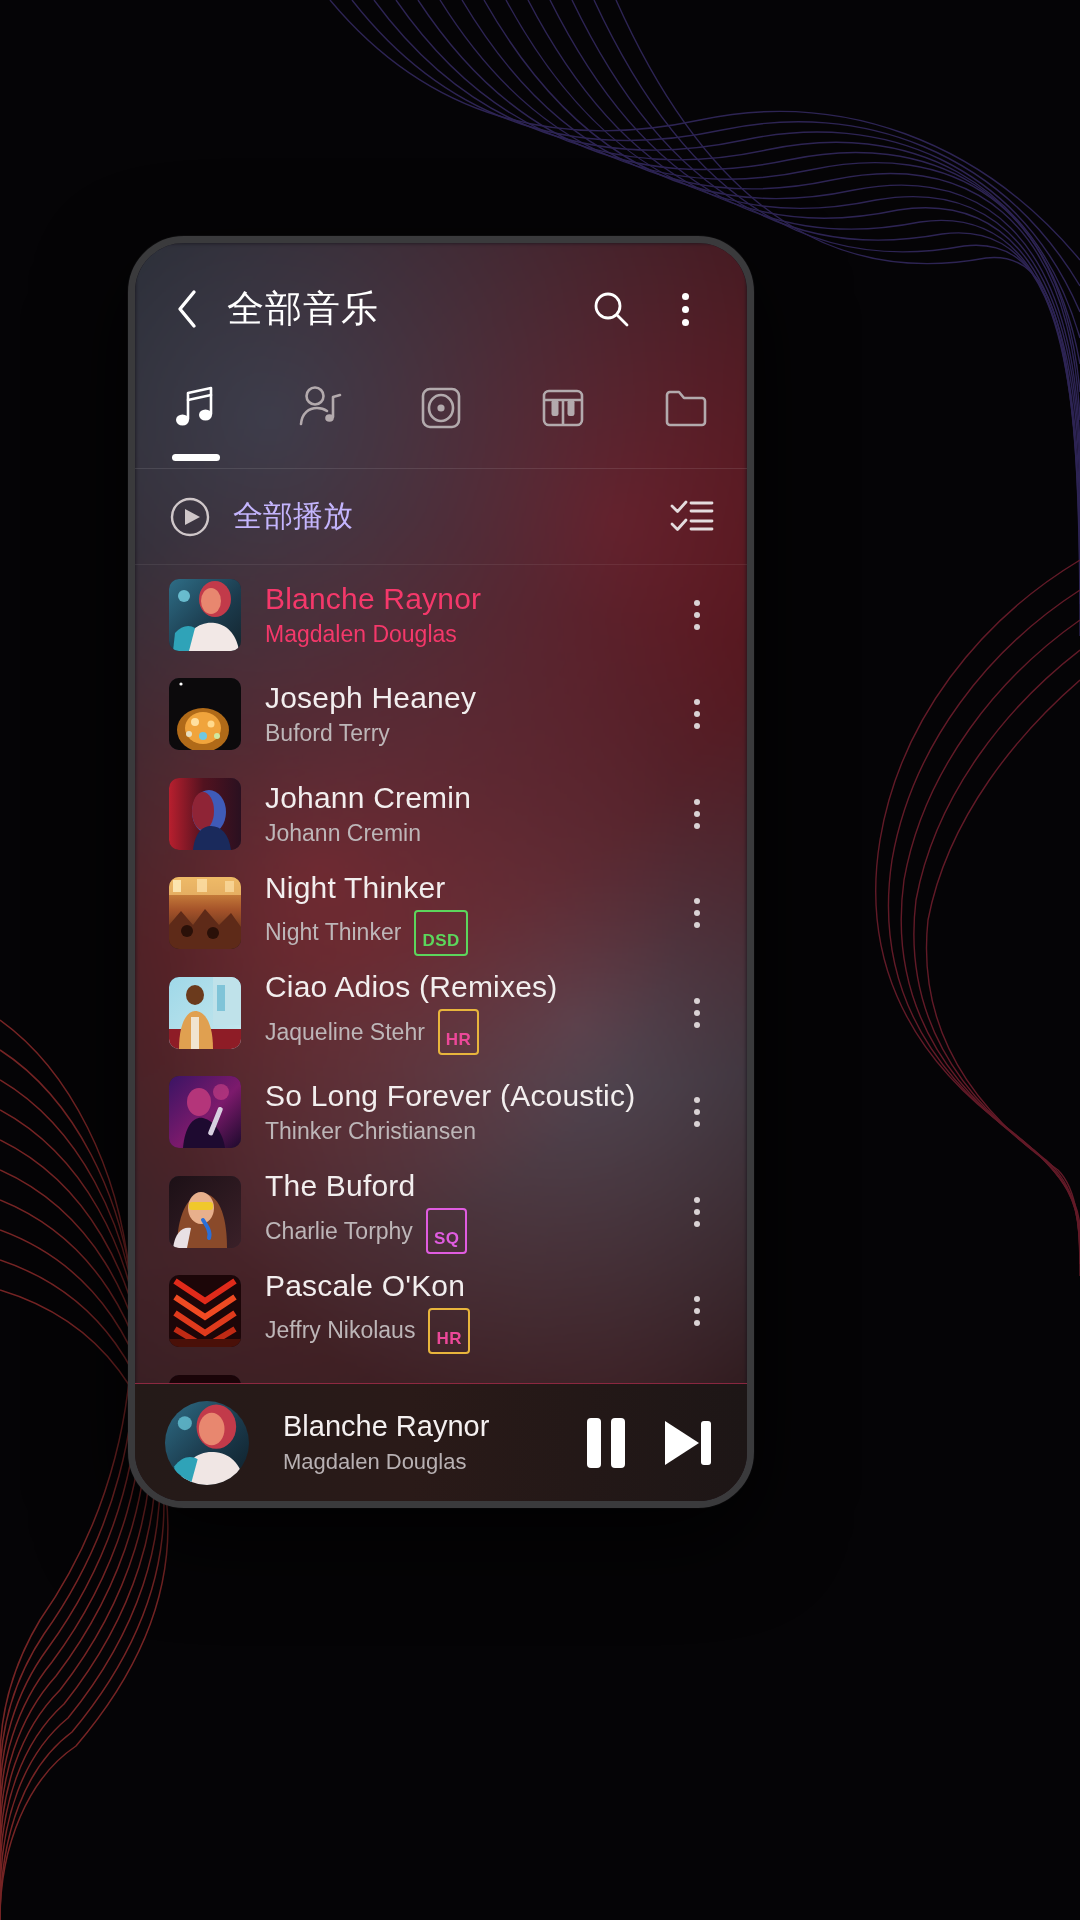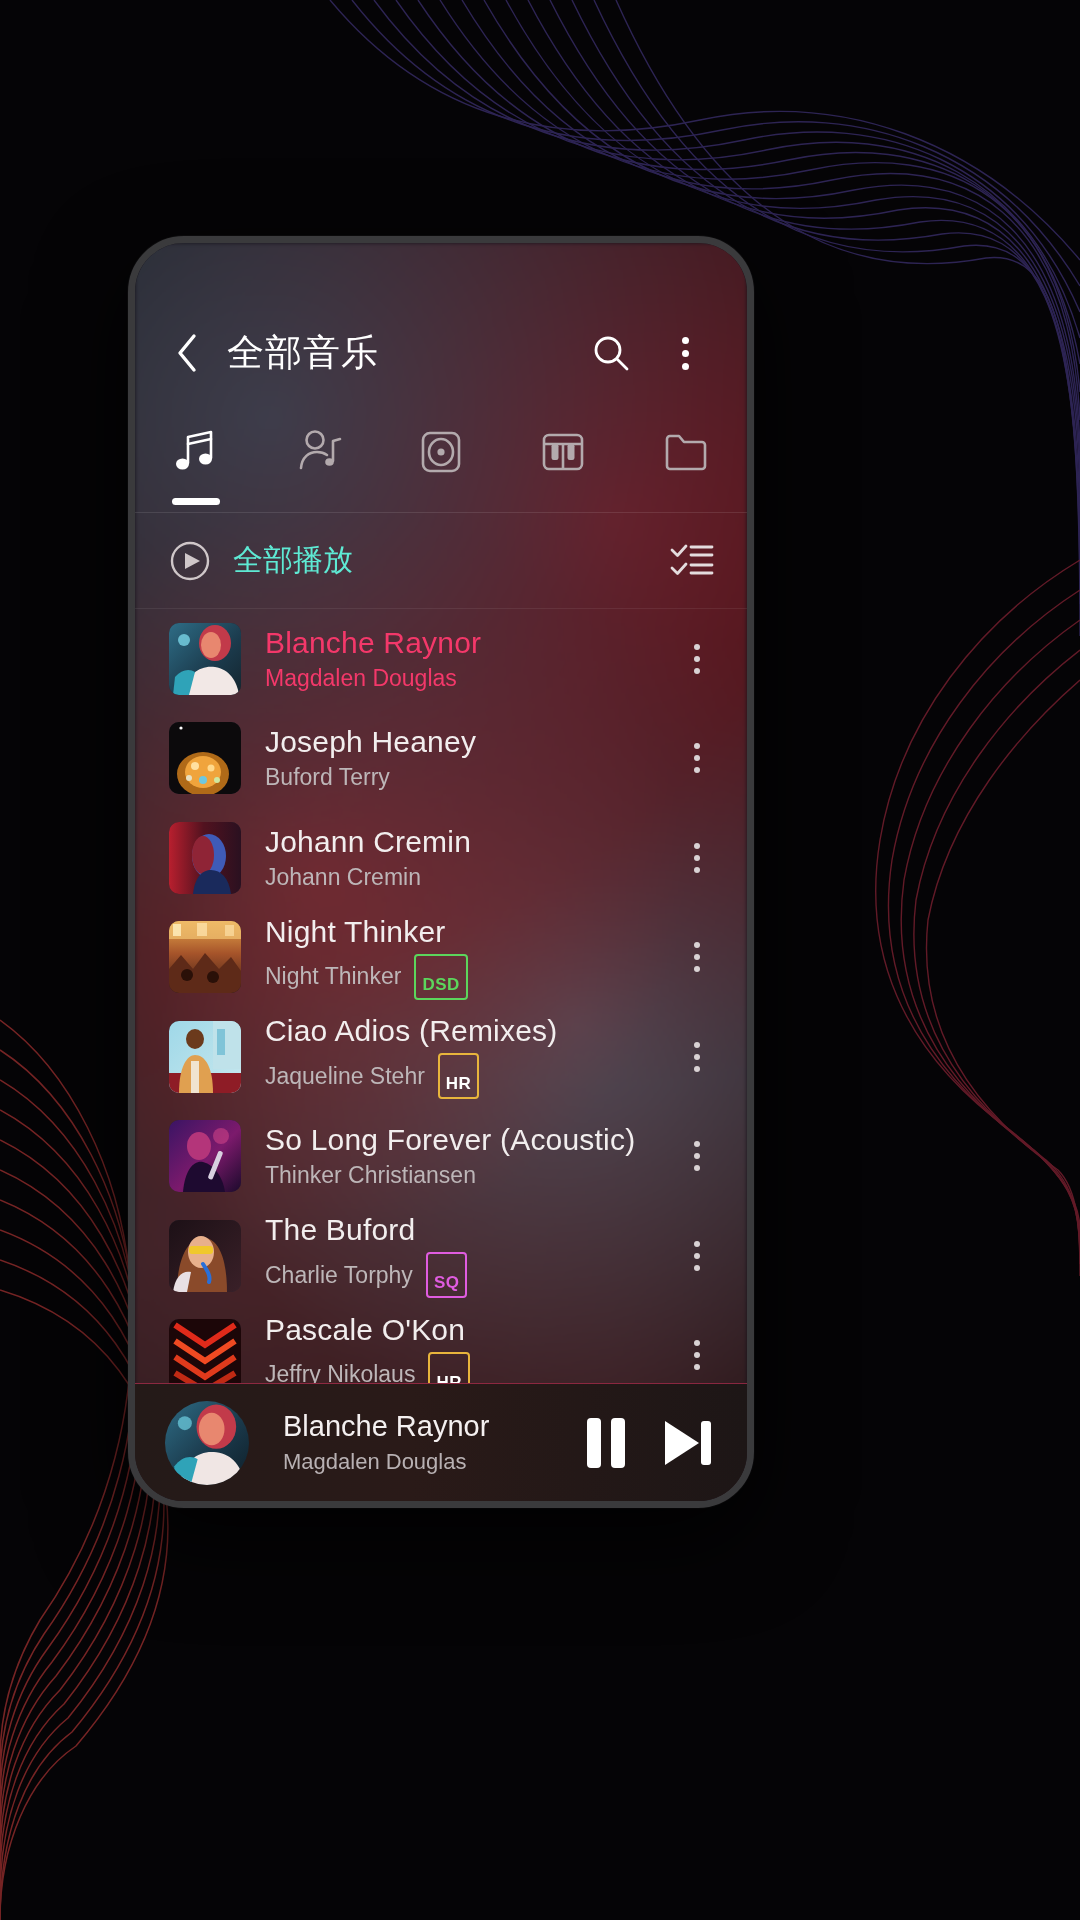--- a/index.html
+++ b/index.html
@@ -55,21 +55,20 @@
 
   
   #topbar {
     position: relative;
     z-index: 3;
     height: 132px;
     display: flex;
     align-items: center;
     padding: 0 34px 0 30px;
     gap: 18px;
-    margin-top: 44px;
   }
   #back-chevron {
     width: 44px; height: 44px;
     display: flex; align-items: center; justify-content: center;
     cursor: pointer;
   }
   #title {
     font-size: 37px;
     color: #ffffff;
     letter-spacing: 1px;
@@ -119,21 +118,21 @@
   #playall {
     position: relative;
     z-index: 3;
     height: 96px;
     display: flex;
     align-items: center;
     padding: 0 32px 0 34px;
     border-bottom: 1px solid rgba(255,255,255,.07);
   }
   #playall-left { display: flex; align-items: center; gap: 22px; cursor: pointer; flex: 1; }
-  #playall-label { font-size: 30px; color: #5eead4; }
+  #playall-label { font-size: 30px; color: #c4b5fd; }
   #multiselect-icon { cursor: pointer; display: flex; align-items: center; }
 
   
   #songlist {
     position: relative;
     z-index: 3;
     flex: 1;
     overflow: hidden;
   }
   .song-row {
@@ -187,21 +186,21 @@
     font-size: 17px;
     line-height: 1;
     padding: 20px 6px 5px;
     border-radius: 4px;
     border: 2px solid;
     letter-spacing: .5px;
     font-weight: 700;
     flex: 0 0 auto;
   }
   .badge.dsd { color: #5cd65c; border-color: #5cd65c; }
-  .badge.hr  { color: #ffffff; border-color: #e8b53c; }
+  .badge.hr  { color: #ec4899; border-color: #e8b53c; }
   .badge.sq  { color: #e05ce0; border-color: #e05ce0; }
 
   .row-menu {
     width: 56px; height: 72px;
     display: flex; flex-direction: column;
     align-items: center; justify-content: center;
     gap: 6px;
     cursor: pointer;
     flex: 0 0 56px;
   }

